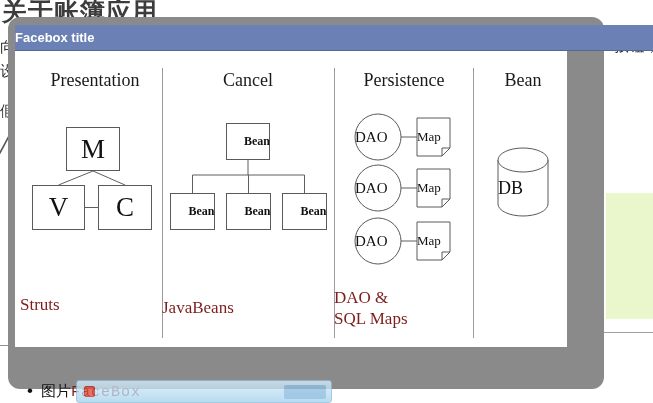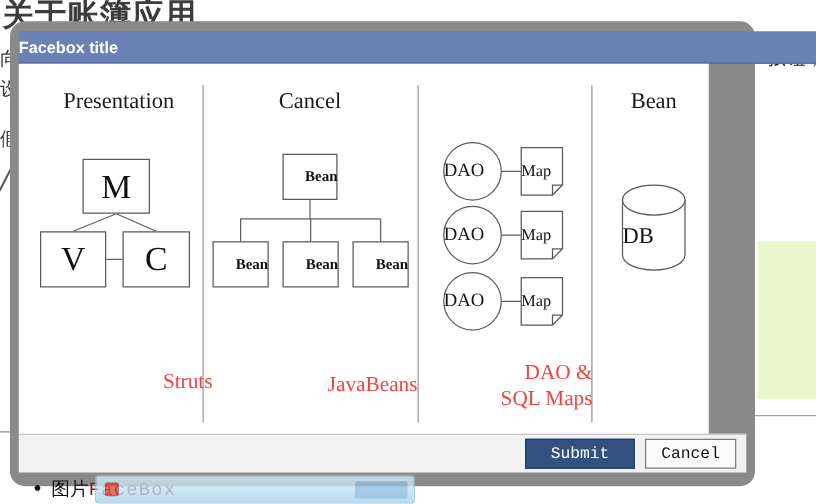--- a/index.html
+++ b/index.html
@@ -35,21 +35,21 @@
   .dlg-footer { width:582px; height:31px; background:#f1f1f1; border-top:1px solid #c9c9c9;
                 display:flex; justify-content:flex-end; align-items:center; gap:8px; padding-right:8px; }
   .btn { height:24px; font-size:13px; line-height:22px; text-align:center; cursor:pointer; }
   .btn-submit { width:88px; background:#33517e; color:#fff; border:1px solid #223c5f; }
   .btn-cancel { width:73px; background:#fbfbfb; color:#111; border:1px solid #7d7d7d; }
 
   
   .divider { top:17px; width:1px; height:270px; background:#9b9b9b; }
   .col-header { top:19px; font-size:18px; color:#1a1a1a; text-align:center;
                 font-family:"Liberation Serif","DejaVu Serif",serif; }
-  .caption { font-size:17px; color:#ef4444; text-align:right; white-space:pre-line; line-height:21px;
+  .caption { font-size:17px; color:#7f1d1d; text-align:left; white-space:pre-line; line-height:21px;
              font-family:"Liberation Serif","DejaVu Serif",serif; }
   .dbox { border:1px solid #5a5a5a; background:#fff; display:flex; align-items:center;
           justify-content:center; font-family:"Liberation Serif","DejaVu Serif",serif; }
   .mvc { font-size:27px; color:#111; }
   .bean { font-size:12px; font-weight:bold; color:#111;padding-left:18px; }
   .shape-label { font-family:"Liberation Serif","DejaVu Serif",serif; color:#111; }
   svg.diagram-layer { position:absolute; left:0; top:0; }
 
   
   .tooltip { left:76px; top:380px; width:256px; height:23px; z-index:40; border-radius:3px;
@@ -110,20 +110,21 @@
         <ellipse cx="508" cy="109" rx="25" ry="12"></ellipse>
       </g>
     </svg>
 
     <div class="abs divider" style="left:147px"></div>
     <div class="abs divider" style="left:319px"></div>
     <div class="abs divider" style="left:458px"></div>
 
     <div class="abs col-header" style="left:5px;width:150px">Presentation</div>
     <div class="abs col-header" style="left:147px;width:172px">Cancel</div>
+    <div class="abs col-header" style="left:319px;width:140px">Persistence</div>
     <div class="abs col-header" style="left:450px;width:116px">Bean</div>
 
     <div class="abs dbox mvc" style="left:51px;top:76px;width:54px;height:44px">M</div>
     <div class="abs dbox mvc" style="left:17px;top:134px;width:53px;height:45px">V</div>
     <div class="abs dbox mvc" style="left:83px;top:134px;width:54px;height:45px">C</div>
 
     <div class="abs dbox bean" style="left:211px;top:72px;width:44px;height:37px">Bean</div>
     <div class="abs dbox bean" style="left:155px;top:142px;width:45px;height:37px">Bean</div>
     <div class="abs dbox bean" style="left:211px;top:142px;width:45px;height:37px">Bean</div>
     <div class="abs dbox bean" style="left:267px;top:142px;width:45px;height:37px">Bean</div>
@@ -135,22 +136,18 @@
     <div class="abs shape-label" style="left:402px;top:129px;width:33px;font-size:13px">Map</div>
     <div class="abs shape-label" style="left:402px;top:182px;width:33px;font-size:13px">Map</div>
     <div class="abs shape-label" style="left:483px;top:127px;width:50px;font-size:18px">DB</div>
 
     <div class="abs caption" style="left:5px;top:243px;width:150px">Struts</div>
     <div class="abs caption" style="left:147px;top:246px;width:172px">JavaBeans</div>
     <div class="abs caption" style="left:319px;top:236px;width:140px">DAO &amp;
 SQL Maps</div>
   </div>
 
-  <footer class="dlg-footer">
-    <div class="btn btn-submit mono">Submit</div>
-    <div class="btn btn-cancel mono">Cancel</div>
-  </footer>
 </section>
 
 <div class="abs tooltip">
   <div class="abs tooltip-icon"></div>
   <div class="abs tooltip-btn"></div>
 </div>
 
 </body></html>

